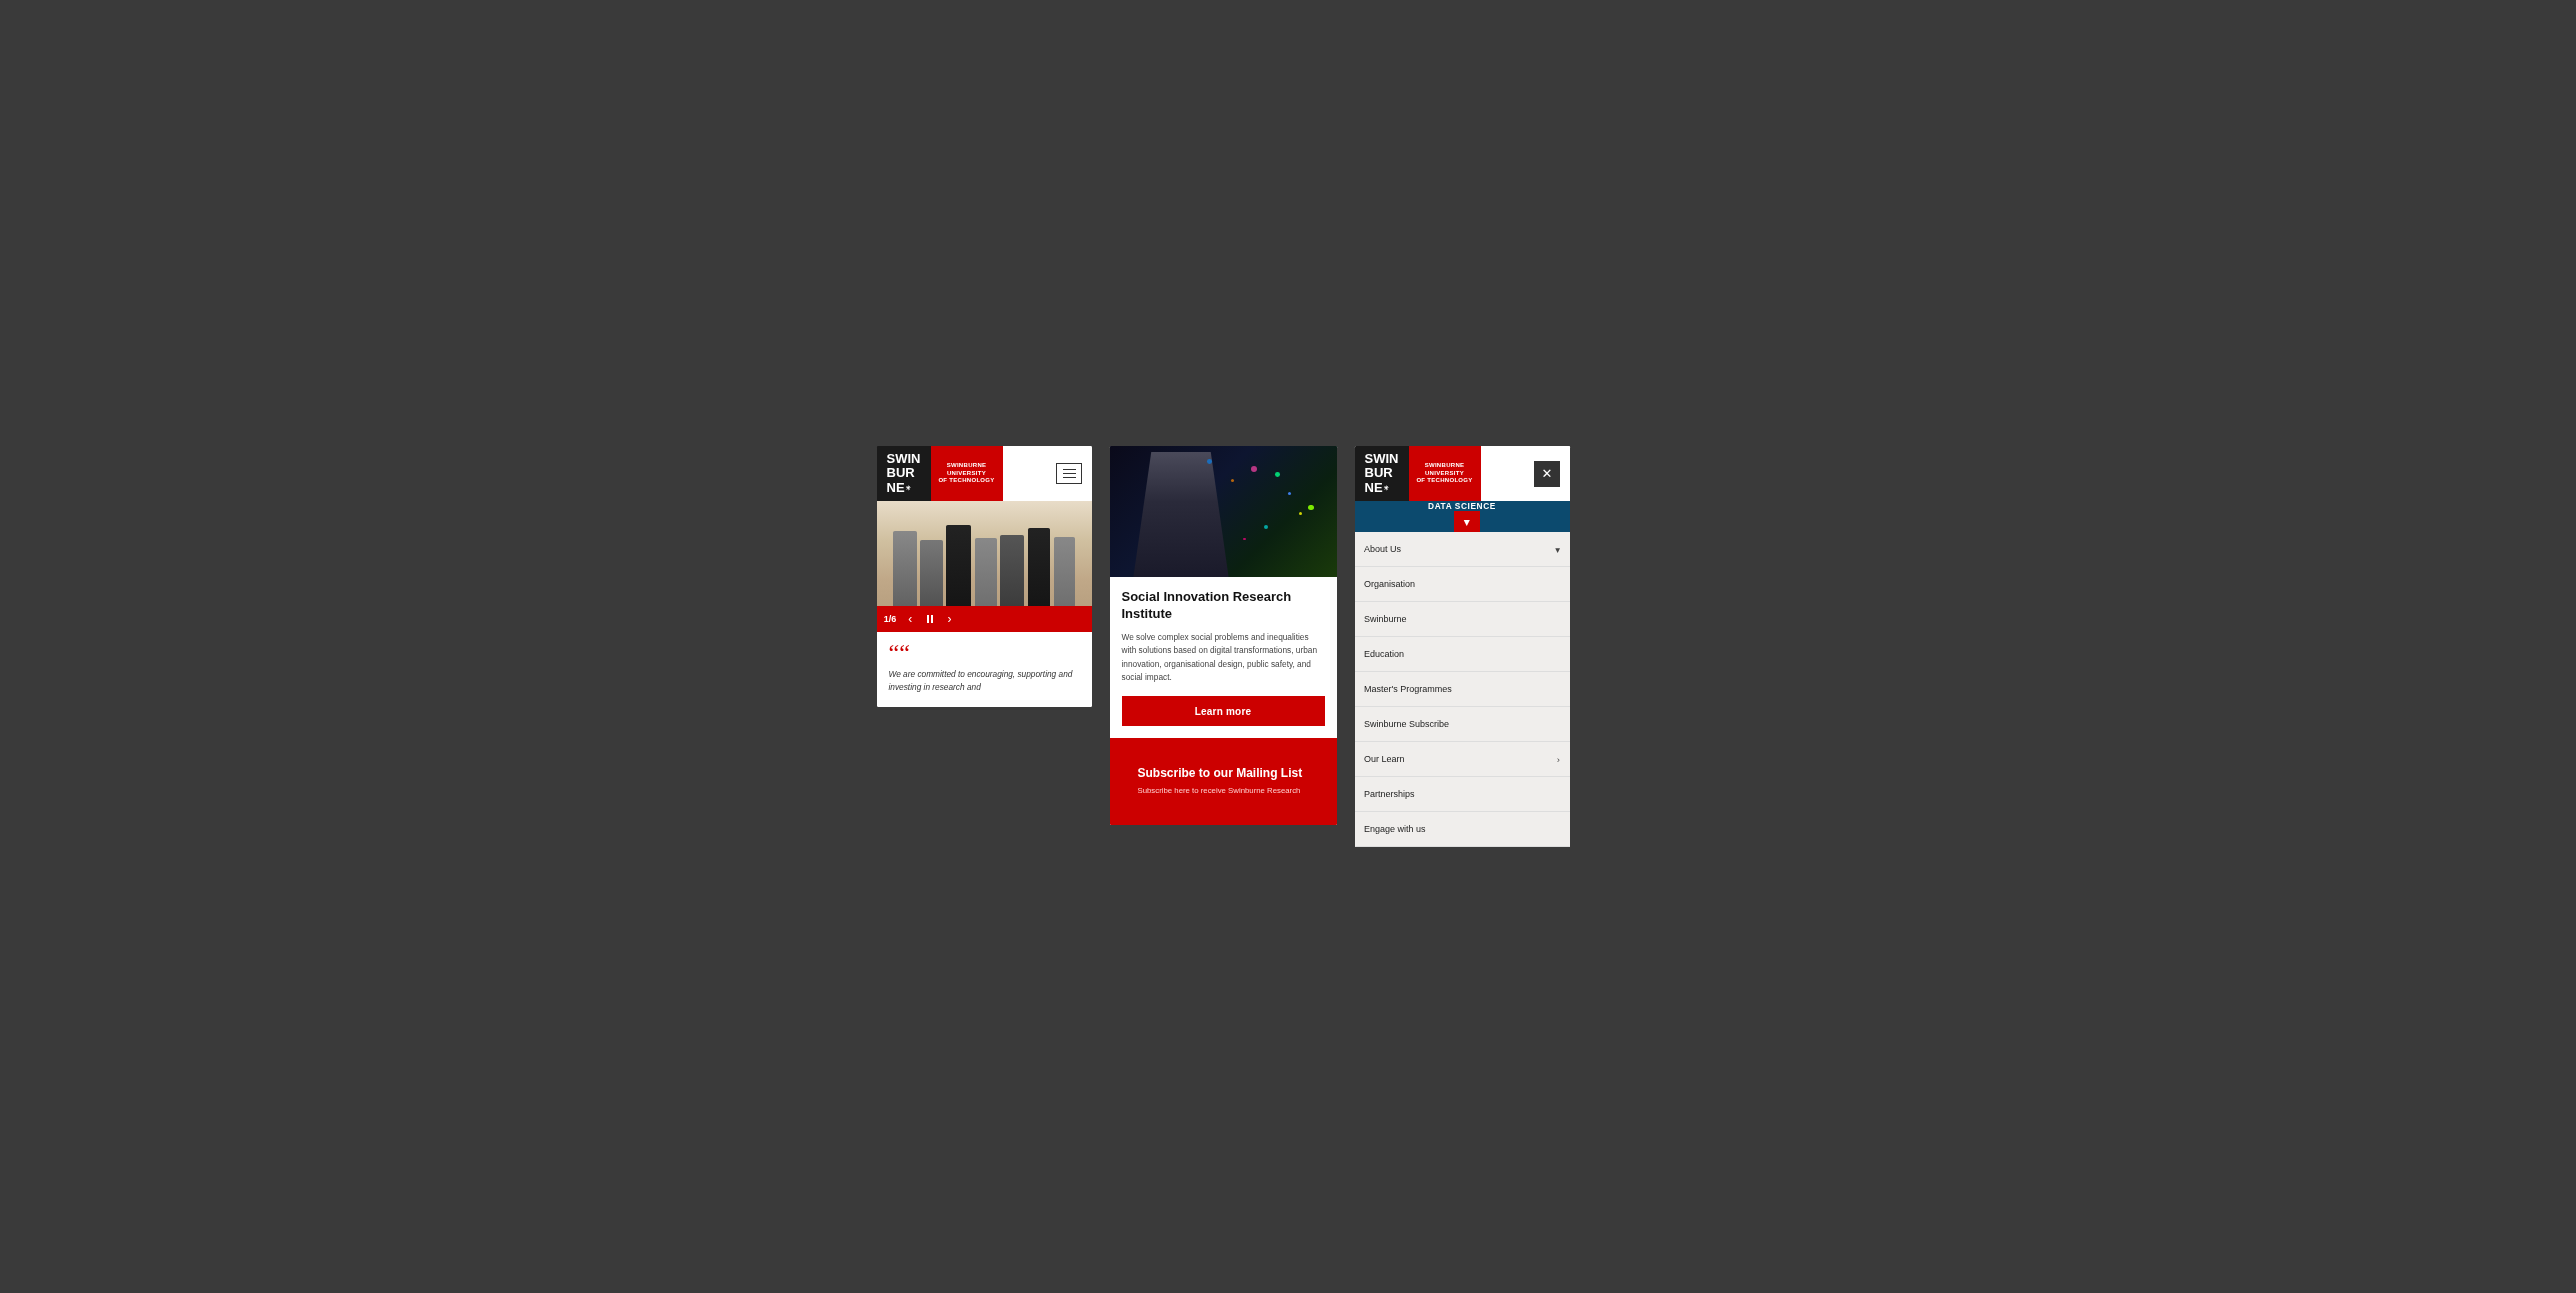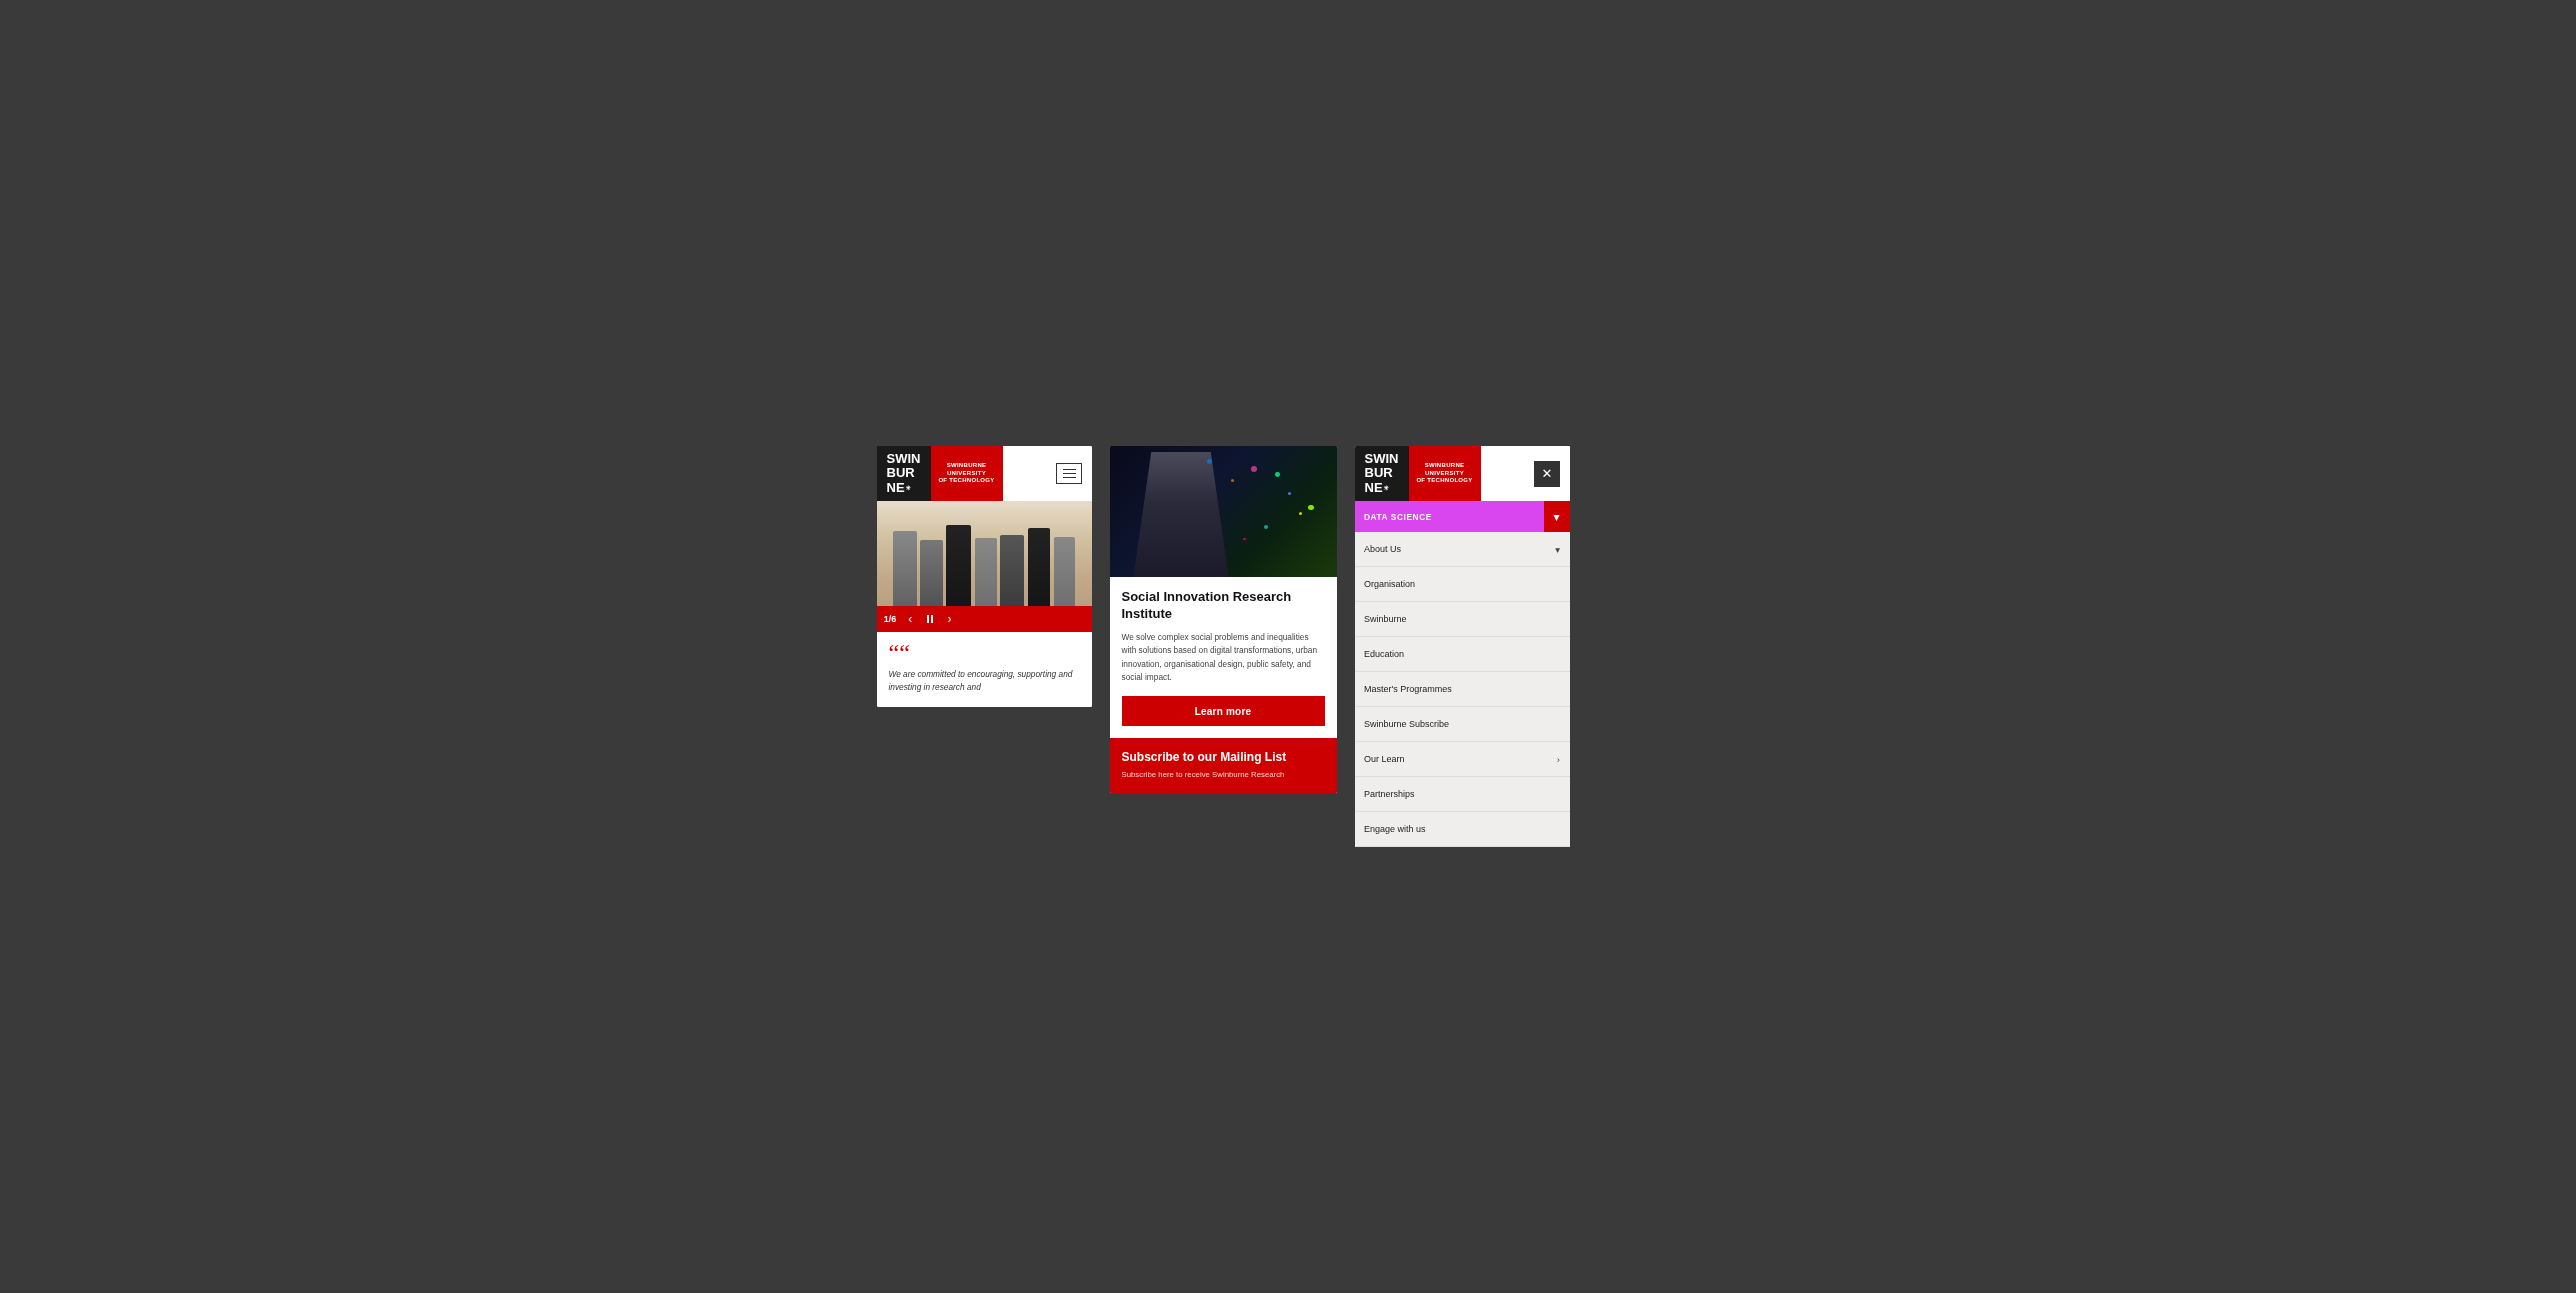--- a/index.html
+++ b/index.html
@@ -229,21 +229,21 @@
       font-size: 10px;
       font-weight: bold;
       border: none;
       cursor: pointer;
       letter-spacing: 0.2px;
     }
 
     
     .subscribe-section {
       background: #cc0000;
-      padding: 12px;
+      padding: 28px;
     }
     .subscribe-title {
       color: white;
       font-size: 12px;
       font-weight: bold;
       margin-bottom: 4.8px;
     }
     .subscribe-desc {
       color: #ffcccc;
       font-size: 7.8px;
@@ -314,26 +314,27 @@
       height: 26px;
       font-size: 13px;
       cursor: pointer;
       display: flex;
       align-items: center;
       justify-content: center;
     }
 
     
     .data-science-bar {
-      background: #d946ef;
+      background: #0c4a6e;
       display: flex;
       align-items: center;
       justify-content: space-between;
       padding: 0 9.5px;
       height: 31px;
+      flex-direction: column;
     }
     .data-science-label {
       color: white;
       font-size: 8.3px;
       font-weight: bold;
       letter-spacing: 0.6px;
       text-transform: uppercase;
     }
     .dropdown-arrow {
       background: #cc0000;

